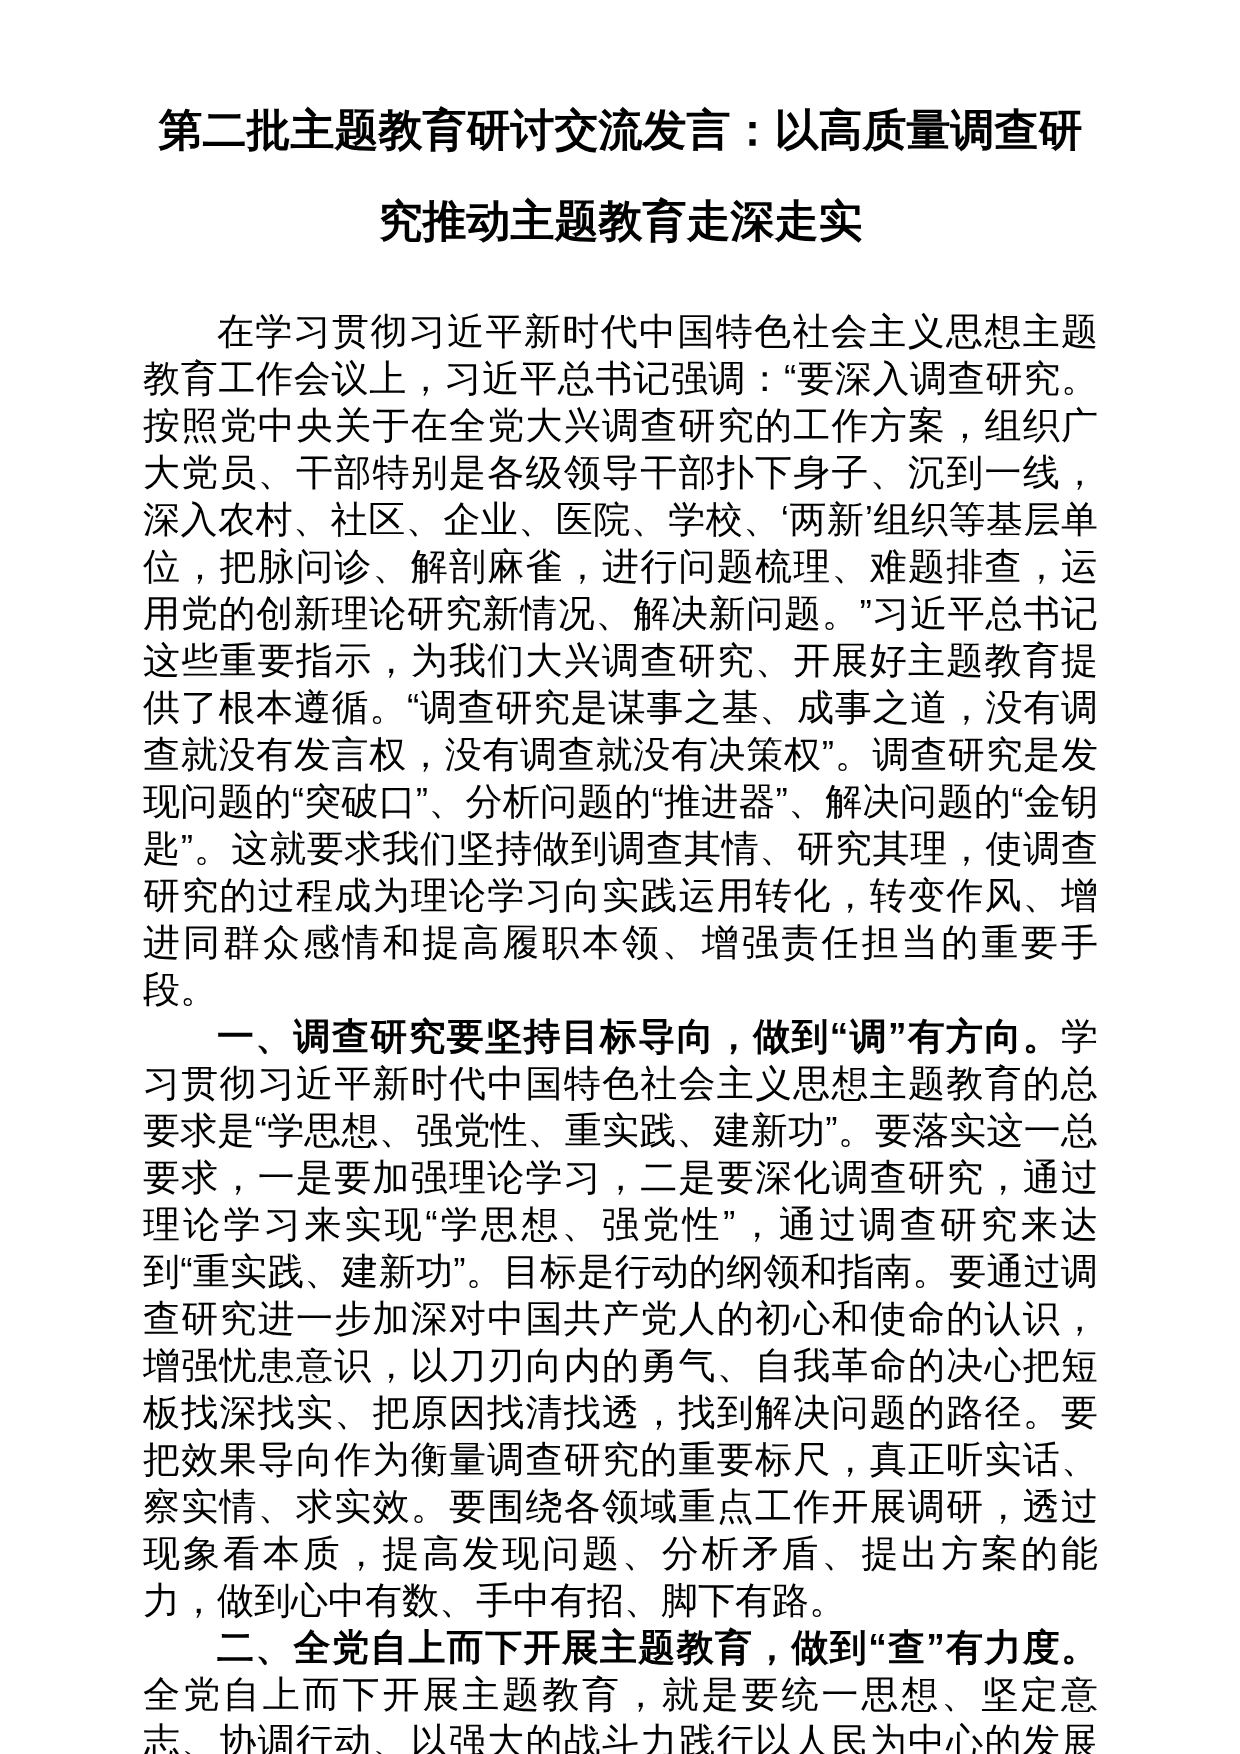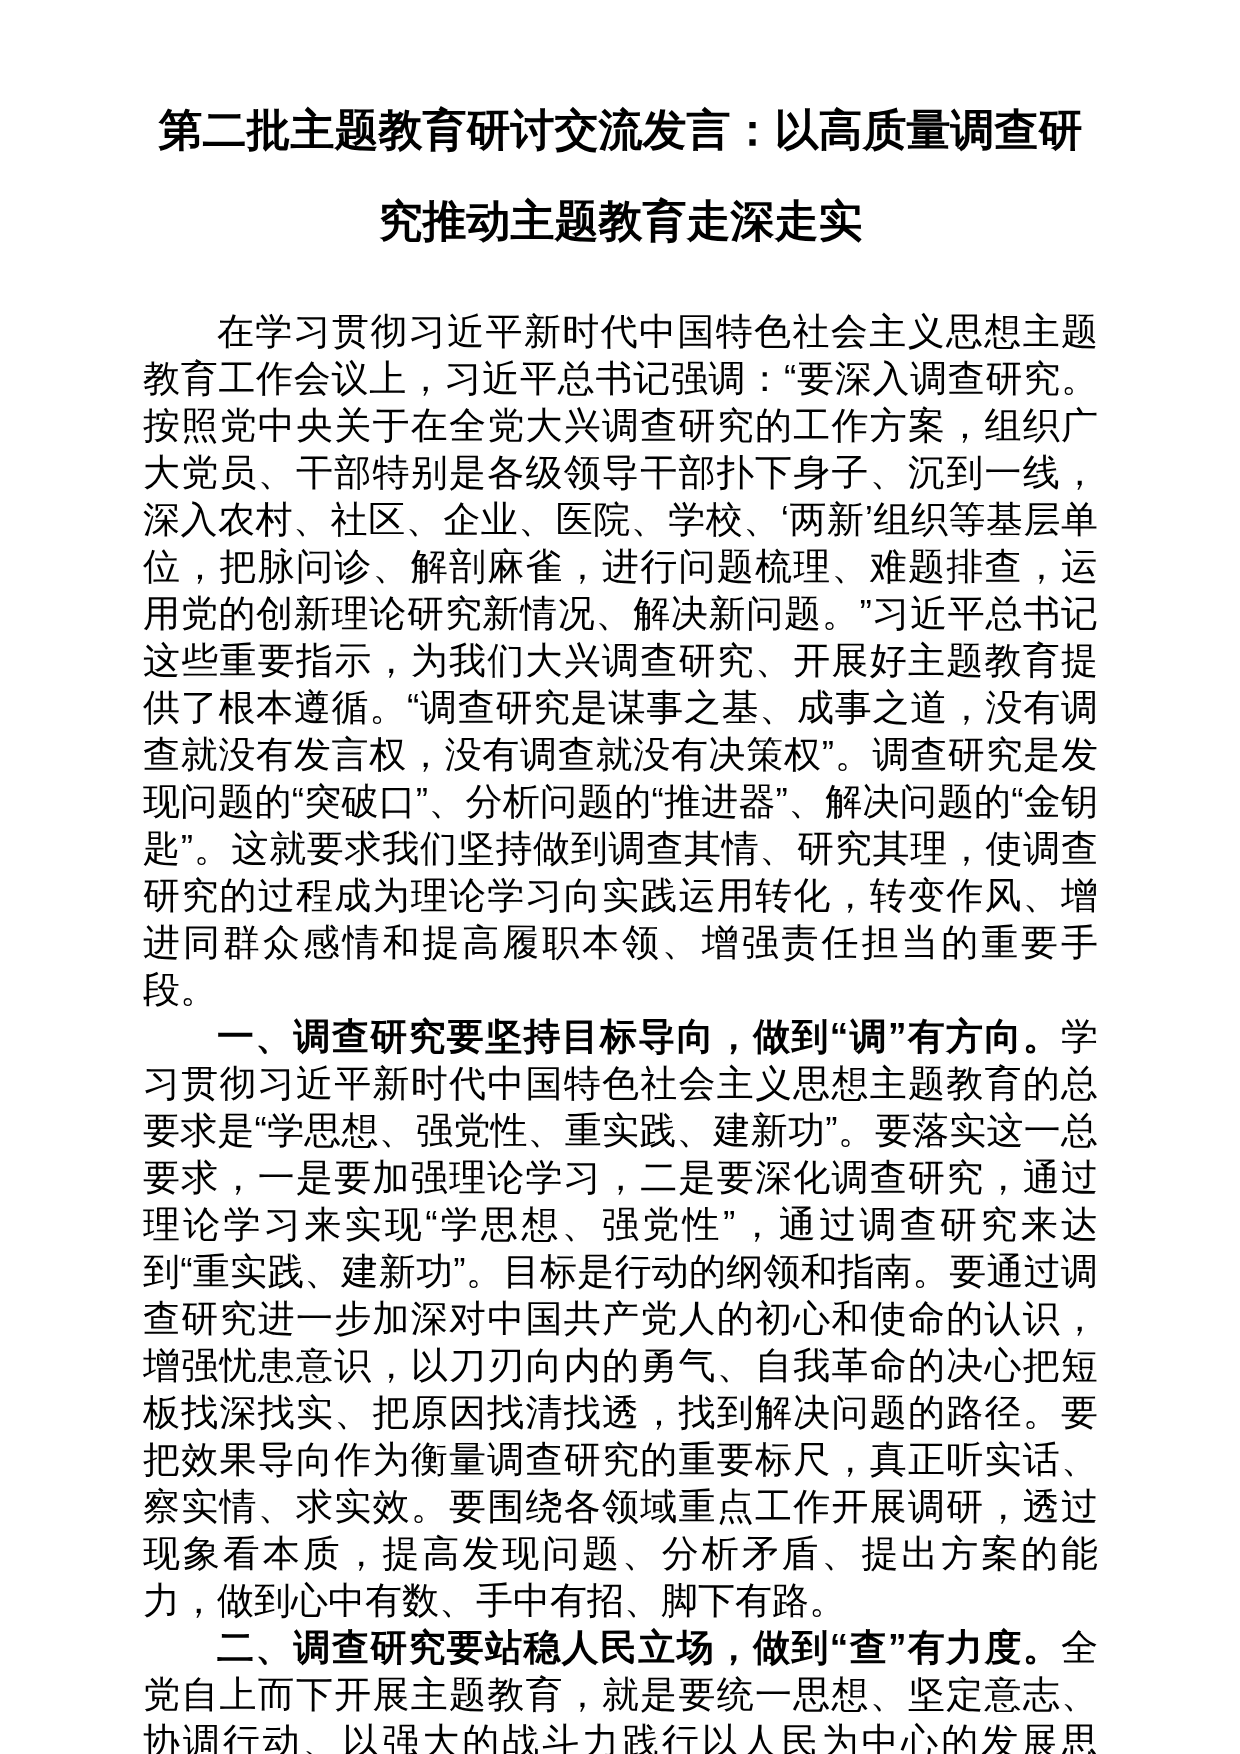--- a/index.html
+++ b/index.html
@@ -42,15 +42,15 @@
 <body>
 
 <div class="page">
   <h1 class="doc-title">第二批主题教育研讨交流发言：以高质量调查研究推动主题教育走深走实</h1>
 
   <div class="doc-body">
     <p><span>在学习贯彻习近平新时代中国特色社会主义思想主题教育工作会议上，习近平总书记强调：“要深入调查研究。按照党中央关于在全党大兴调查研究的工作方案，组织广大党员、干部特别是各级领导干部扑下身子、沉到一线，深入农村、社区、企业、医院、学校、‘两新’组织等基层单位，把脉问诊、解剖麻雀，进行问题梳理、难题排查，运用党的创新理论研究新情况、解决新问题。”习近平总书记这些重要指示，为我们大兴调查研究、开展好主题教育提供了根本遵循。“调查研究是谋事之基、成事之道，没有调查就没有发言权，没有调查就没有决策权”。调查研究是发现问题的“突破口”、分析问题的“推进器”、解决问题的“金钥匙”。这就要求我们坚持做到调查其情、研究其理，使调查研究的过程成为理论学习向实践运用转化，转变作风、增进同群众感情和提高履职本领、增强责任担当的重要手段。</span></p>
 
     <p><strong class="lead">一、调查研究要坚持目标导向，做到“调”有方向。</strong><span>学习贯彻习近平新时代中国特色社会主义思想主题教育的总要求是“学思想、强党性、重实践、建新功”。要落实这一总要求，一是要加强理论学习，二是要深化调查研究，通过理论学习来实现“学思想、强党性”，通过调查研究来达到“重实践、建新功”。目标是行动的纲领和指南。要通过调查研究进一步加深对中国共产党人的初心和使命的认识，增强忧患意识，以刀刃向内的勇气、自我革命的决心把短板找深找实、把原因找清找透，找到解决问题的路径。要把效果导向作为衡量调查研究的重要标尺，真正听实话、察实情、求实效。要围绕各领域重点工作开展调研，透过现象看本质，提高发现问题、分析矛盾、提出方案的能力，做到心中有数、手中有招、脚下有路。</span></p>
 
-    <p><strong class="lead">二、调查研究要站稳人民立场，做到“查”有力度。</strong><span>全党自上而下开展主题教育，就是要统一思想、坚定意志、协调行动、以强大的战斗力践行以人民为中心的发展思想，通过学思想、强党性、重实践、建新功让主题教育落实落地、走深走实，进一步坚定理想信念、牢记初心使命、践行党的宗旨，坚守为民之心、恪守为民之责、办好利民之事。人民是党执政兴国的最大底气。开展主题教育时，要牢固树立“人民至上”的崇高理念，依靠群众、为了群众，把人民群众对美好生活的向往作为奋斗目标，</span></p>
+    <p><strong class="lead">二、全党自上而下开展主题教育，做到“查”有力度。</strong><span>全党自上而下开展主题教育，就是要统一思想、坚定意志、协调行动、以强大的战斗力践行以人民为中心的发展思想，通过学思想、强党性、重实践、建新功让主题教育落实落地、走深走实，进一步坚定理想信念、牢记初心使命、践行党的宗旨，坚守为民之心、恪守为民之责、办好利民之事。人民是党执政兴国的最大底气。开展主题教育时，要牢固树立“人民至上”的崇高理念，依靠群众、为了群众，把人民群众对美好生活的向往作为奋斗目标，</span></p>
   </div>
 </div>
 
 </body></html>

